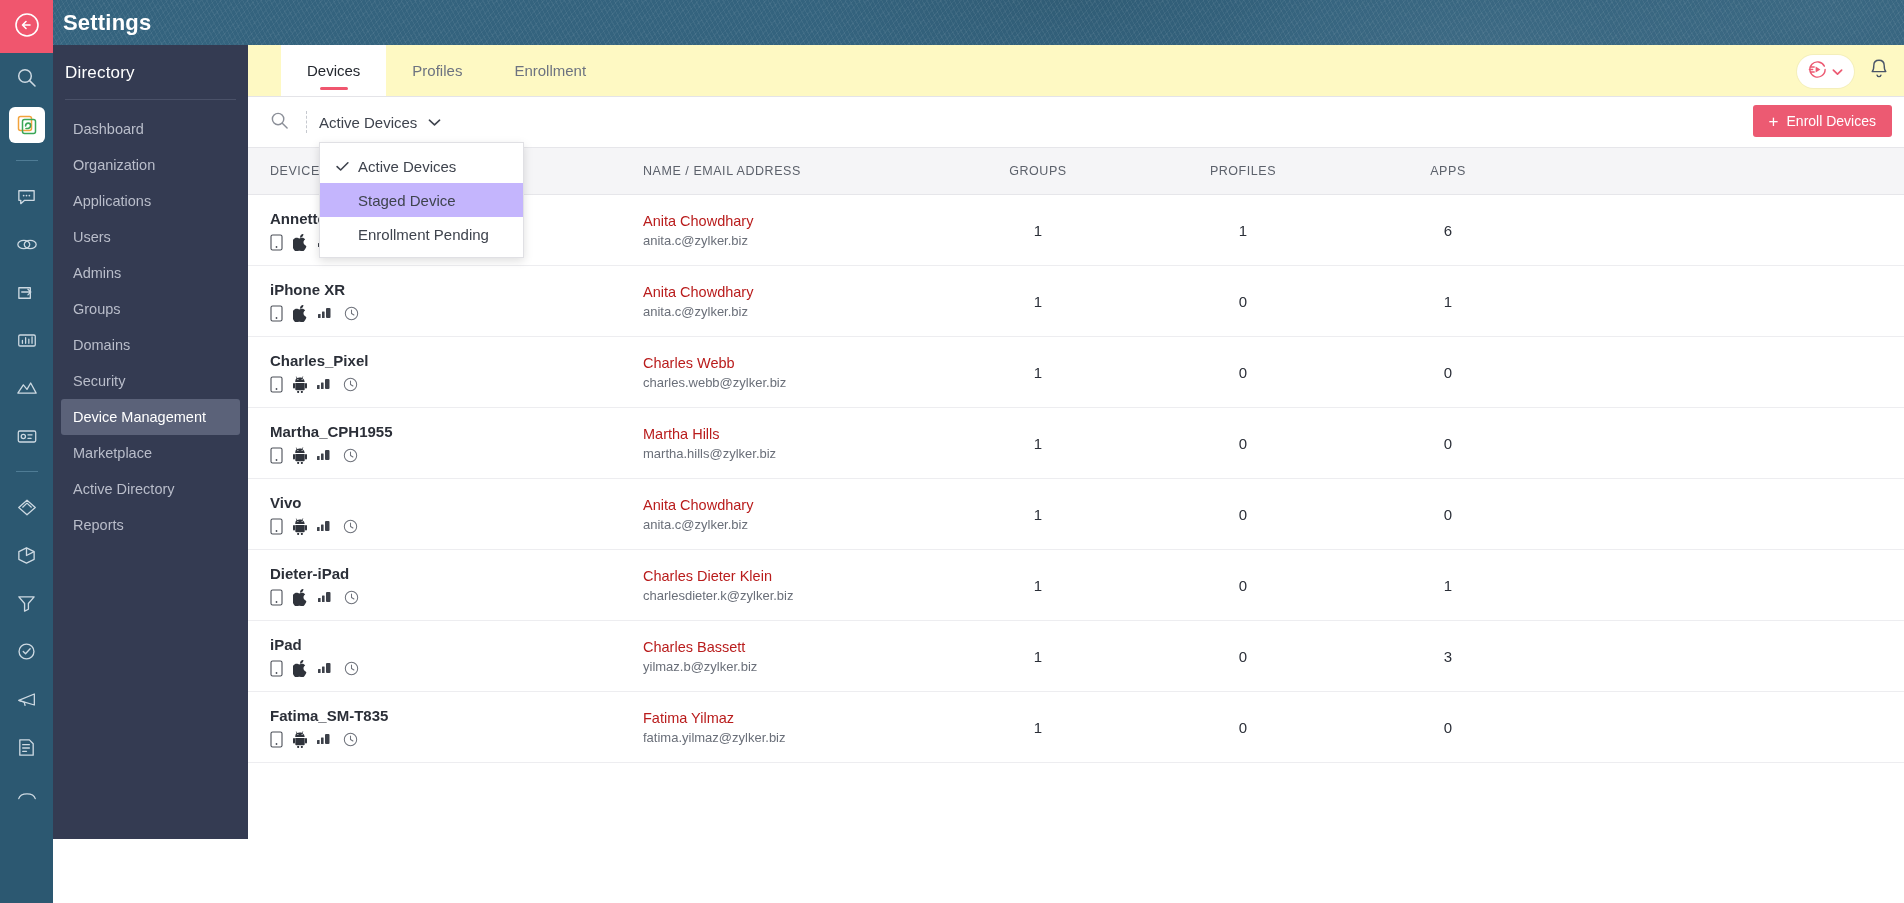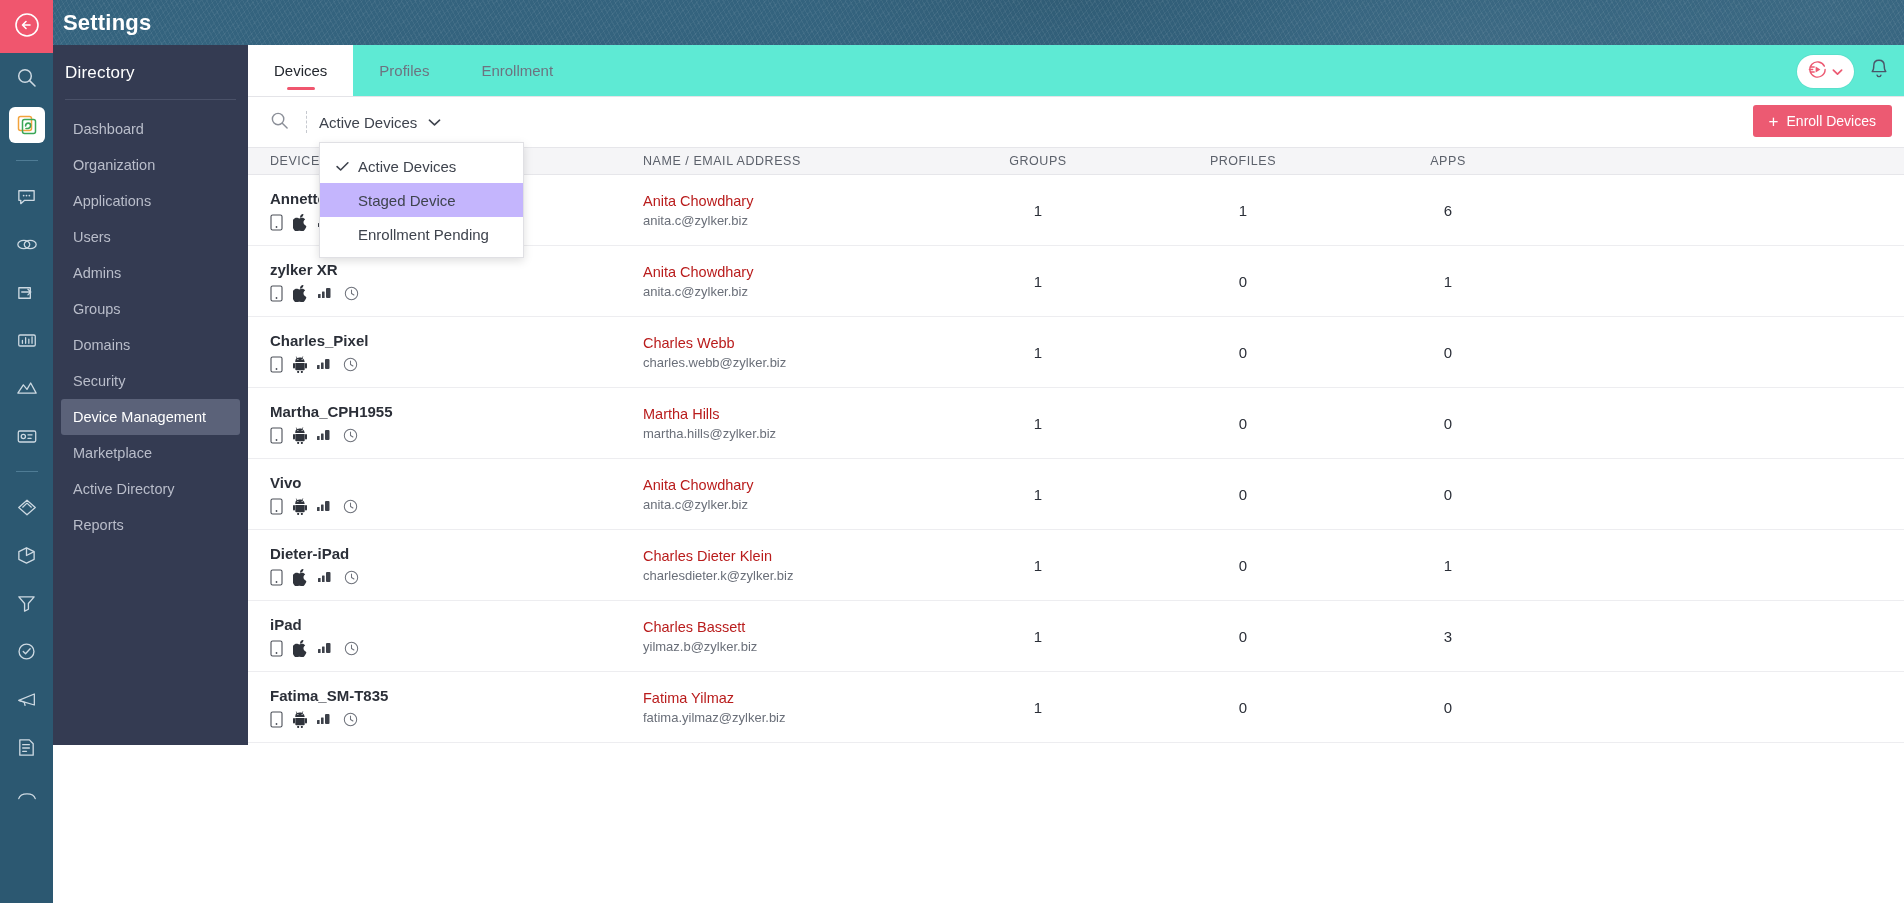--- a/index.html
+++ b/index.html
@@ -53,21 +53,21 @@
       radial-gradient(ellipse 380px 140px at 55% -20%, rgba(0,0,0,.07), transparent 70%),
       radial-gradient(ellipse 300px 200px at 95% 30%, rgba(255,255,255,.04), transparent 70%);
   }
   .topbar-title {
     position: absolute; left: 10px; top: 0; height: 45px; line-height: 45px;
     color: #ffffff; font-size: 22px; font-weight: bold; letter-spacing: .2px;
   }
 
   
   .sidebar {
-    position: absolute; left: 53px; top: 45px; width: 195px; height: 700px;
+    position: absolute; left: 53px; top: 45px; width: 195px; height: 794px;
     background: #343b52;
   }
   .sidebar-title {
     color: #ffffff; font-size: 17px; padding: 18px 0 0 12px; letter-spacing: .2px;
   }
   .sidebar-rule {
     height: 1px; background: #4a5168; margin: 16px 12px 0 12px;
   }
   .sidebar-nav { padding-top: 11px; }
   .nav-item {
@@ -78,23 +78,23 @@
   .nav-item.active { background: #5b6279; color: #ffffff; }
 
   
   .main {
     position: absolute; left: 248px; top: 45px; width: 1656px; height: 858px;
     background: #ffffff;
   }
 
   
   .tabstrip {
-    position: relative; height: 52px; background: #5eead4;
+    position: relative; height: 52px; background: #fef9c3;
     border-bottom: 1px solid #e4e4e8;
-    display: flex; align-items: stretch;
+    display: flex; align-items: stretch; padding-left: 33px;
   }
   .tab {
     position: relative; display: flex; align-items: center; justify-content: center;
     padding: 0 26px; font-size: 15px; color: #6d7380; cursor: pointer;
     min-width: 92px;
   }
   .tab.active { background: #ffffff; color: #23272e; }
   .tab.active::after {
     content: ""; position: absolute; left: 50%; transform: translateX(-50%);
     bottom: 6px; width: 28px; height: 3px; background: #f0566e; border-radius: 2px;
@@ -141,21 +141,21 @@
   .dd-item {
     height: 34px; display: flex; align-items: center; font-size: 15px;
     color: #3e434d; padding-left: 16px; cursor: pointer; white-space: nowrap;
   }
   .dd-item.hover { background: #c4b5fd; }
   .dd-check { width: 22px; display: flex; align-items: center; color: #3e434d; }
   .dd-check.blank { visibility: hidden; }
 
   
   .thead {
-    display: flex; height: 28px; background: #f5f5f7;
+    display: flex; height: 48px; background: #f5f5f7;
     border-top: 1px solid #e6e6ea; border-bottom: 1px solid #e6e6ea;
     align-items: center;
   }
   .th {
     font-size: 12.5px; color: #5c616b; letter-spacing: .55px; font-weight: 400;
   }
   .col-device { width: 395px; padding-left: 22px; }
   .col-name   { width: 295px; }
   .col-groups { width: 200px; text-align: center; }
   .col-profiles { width: 210px; text-align: center; }
@@ -465,21 +465,21 @@
           <div class="cell-name">
             <div class="u-name">Anita Chowdhary</div>
             <div class="u-mail">anita.c@zylker.biz</div>
           </div>
           <div class="cell-num c-groups">1</div>
           <div class="cell-num c-profiles">1</div>
           <div class="cell-num c-apps">6</div>
         </div>
         <div class="row">
           <div class="cell-device">
-            <div class="dev-name">zylker XR</div>
+            <div class="dev-name">iPhone XR</div>
             <div class="dev-icons">
               <span>
                 <svg width="13" height="17" viewBox="0 0 13 17" fill="none" stroke="#4a4e57" stroke-width="1.1">
                   <rect x="1" y="1" width="11" height="15" rx="1.6"></rect>
                   <circle cx="6.5" cy="13" r=".9" fill="#4a4e57" stroke="none"></circle>
                 </svg>
               </span>
               <span>
                 <svg width="15" height="17" viewBox="0 0 15 17" fill="#2f333b">
                   <path d="M10.4 0c.1 1-.3 1.9-.9 2.6-.6.7-1.6 1.2-2.5 1.1-.1-1 .4-2 .9-2.6C8.6.4 9.6-.1 10.4 0zM13.4 12.5c-.4 1-.6 1.4-1.1 2.3-.7 1.2-1.8 2.7-3 2.7-1.1 0-1.4-.7-2.9-.7-1.5 0-1.8.7-2.9.7-1.3 0-2.2-1.4-3-2.6C-1.5 11.7-1.7 7.6.3 5.5c1-1.1 2.1-1.7 3.2-1.7 1.2 0 1.9.7 2.9.7.9 0 1.5-.7 2.9-.7 1 0 2.1.6 2.9 1.6-2.5 1.4-2.1 5 .2 5.9z"></path>

